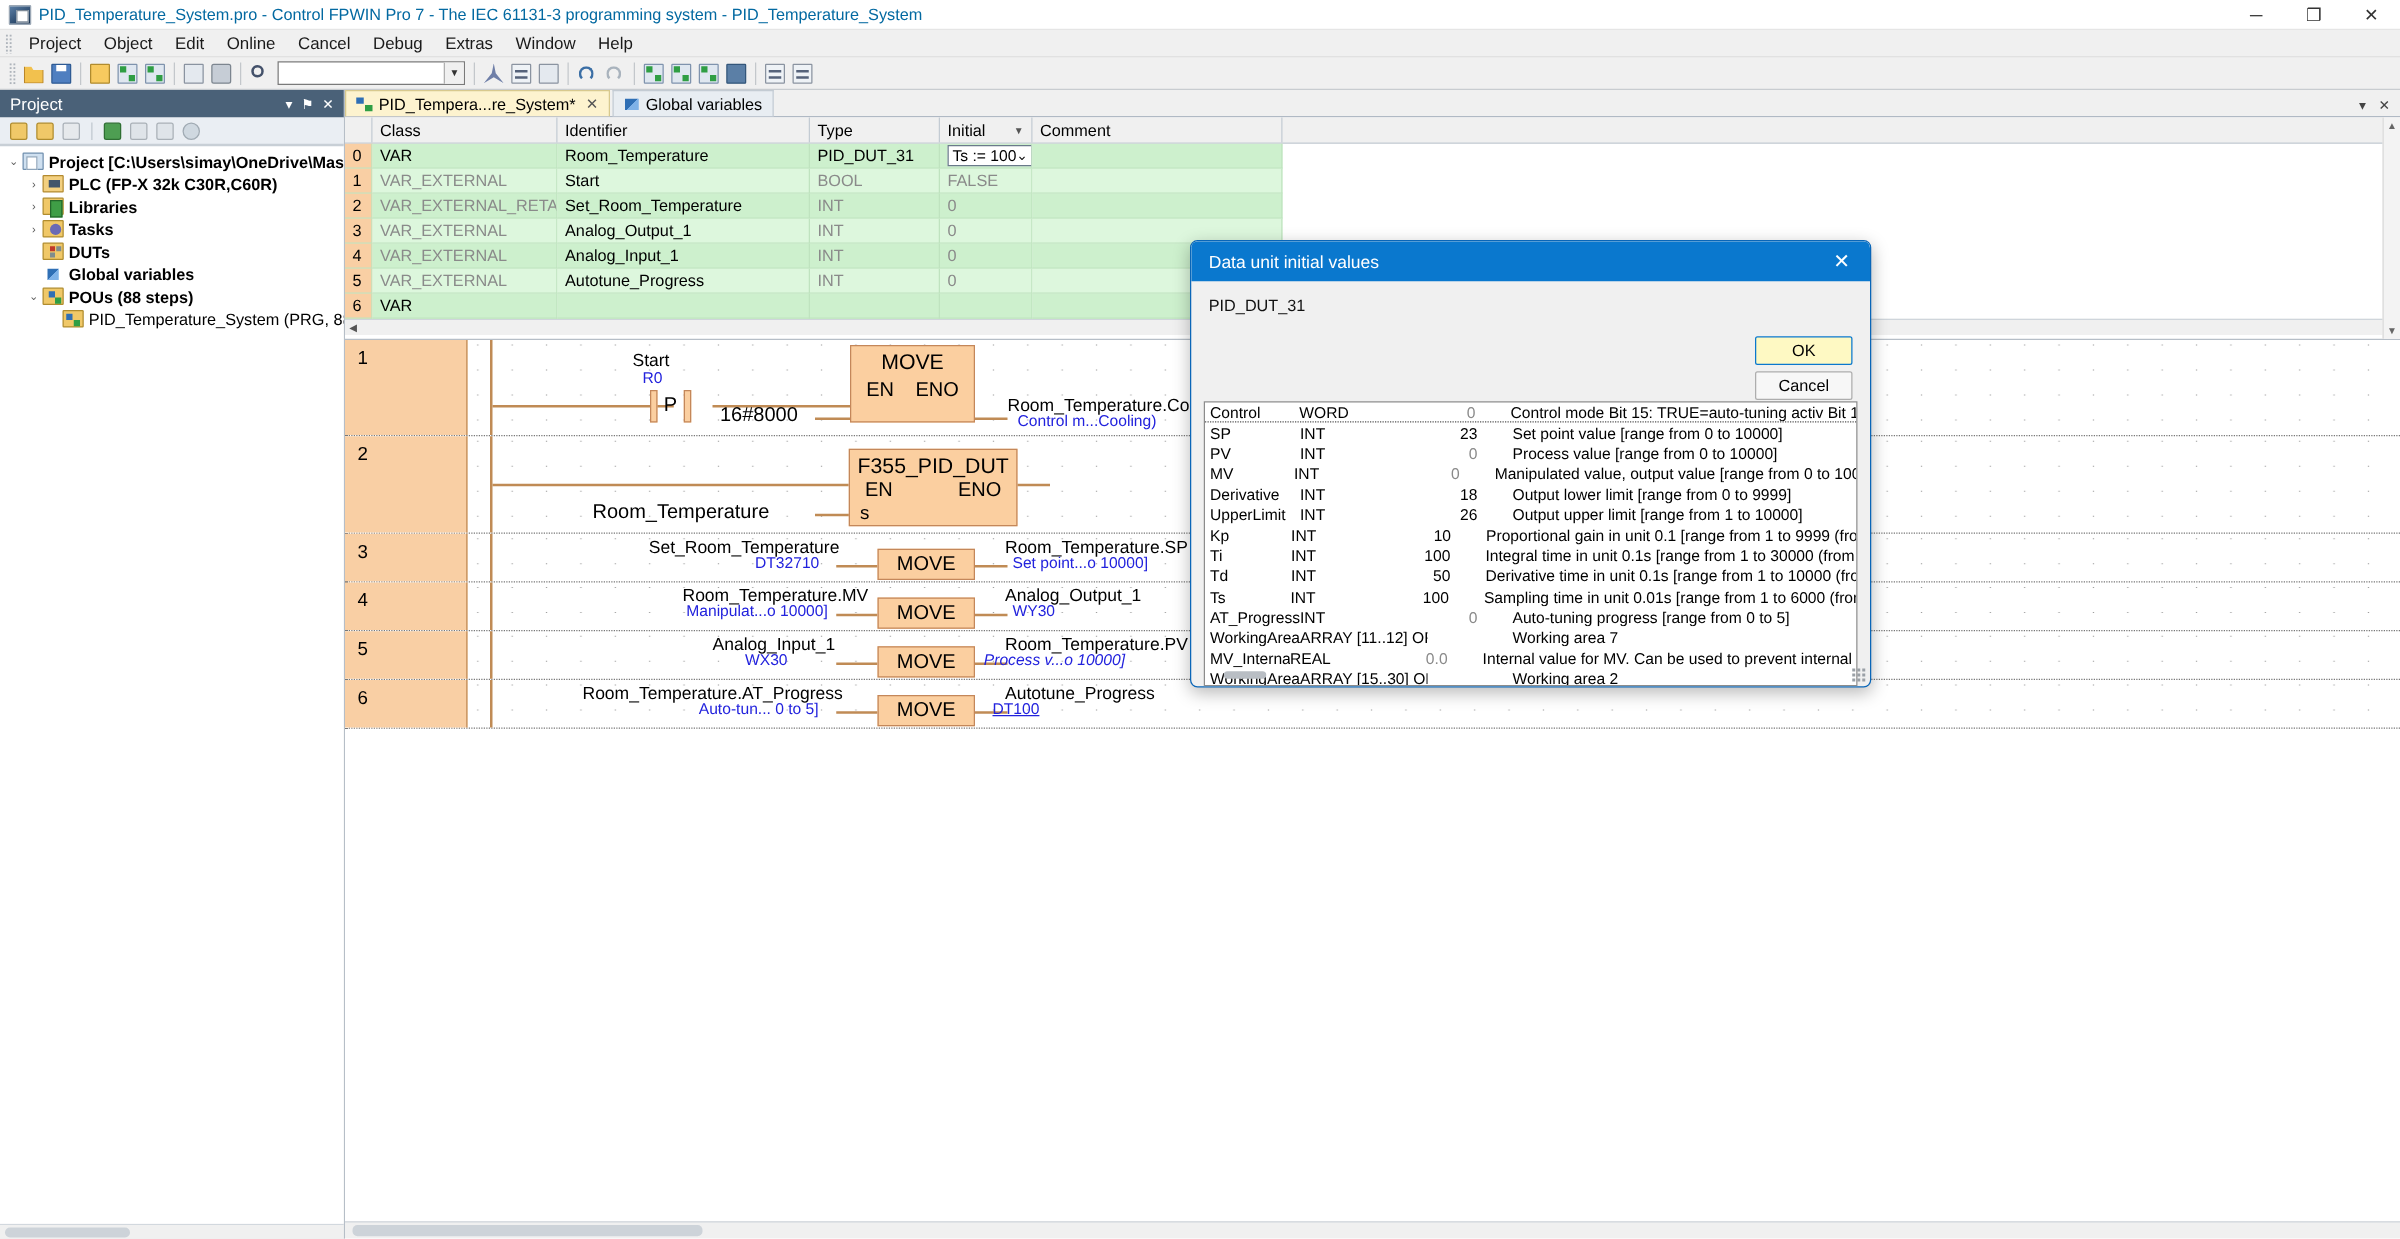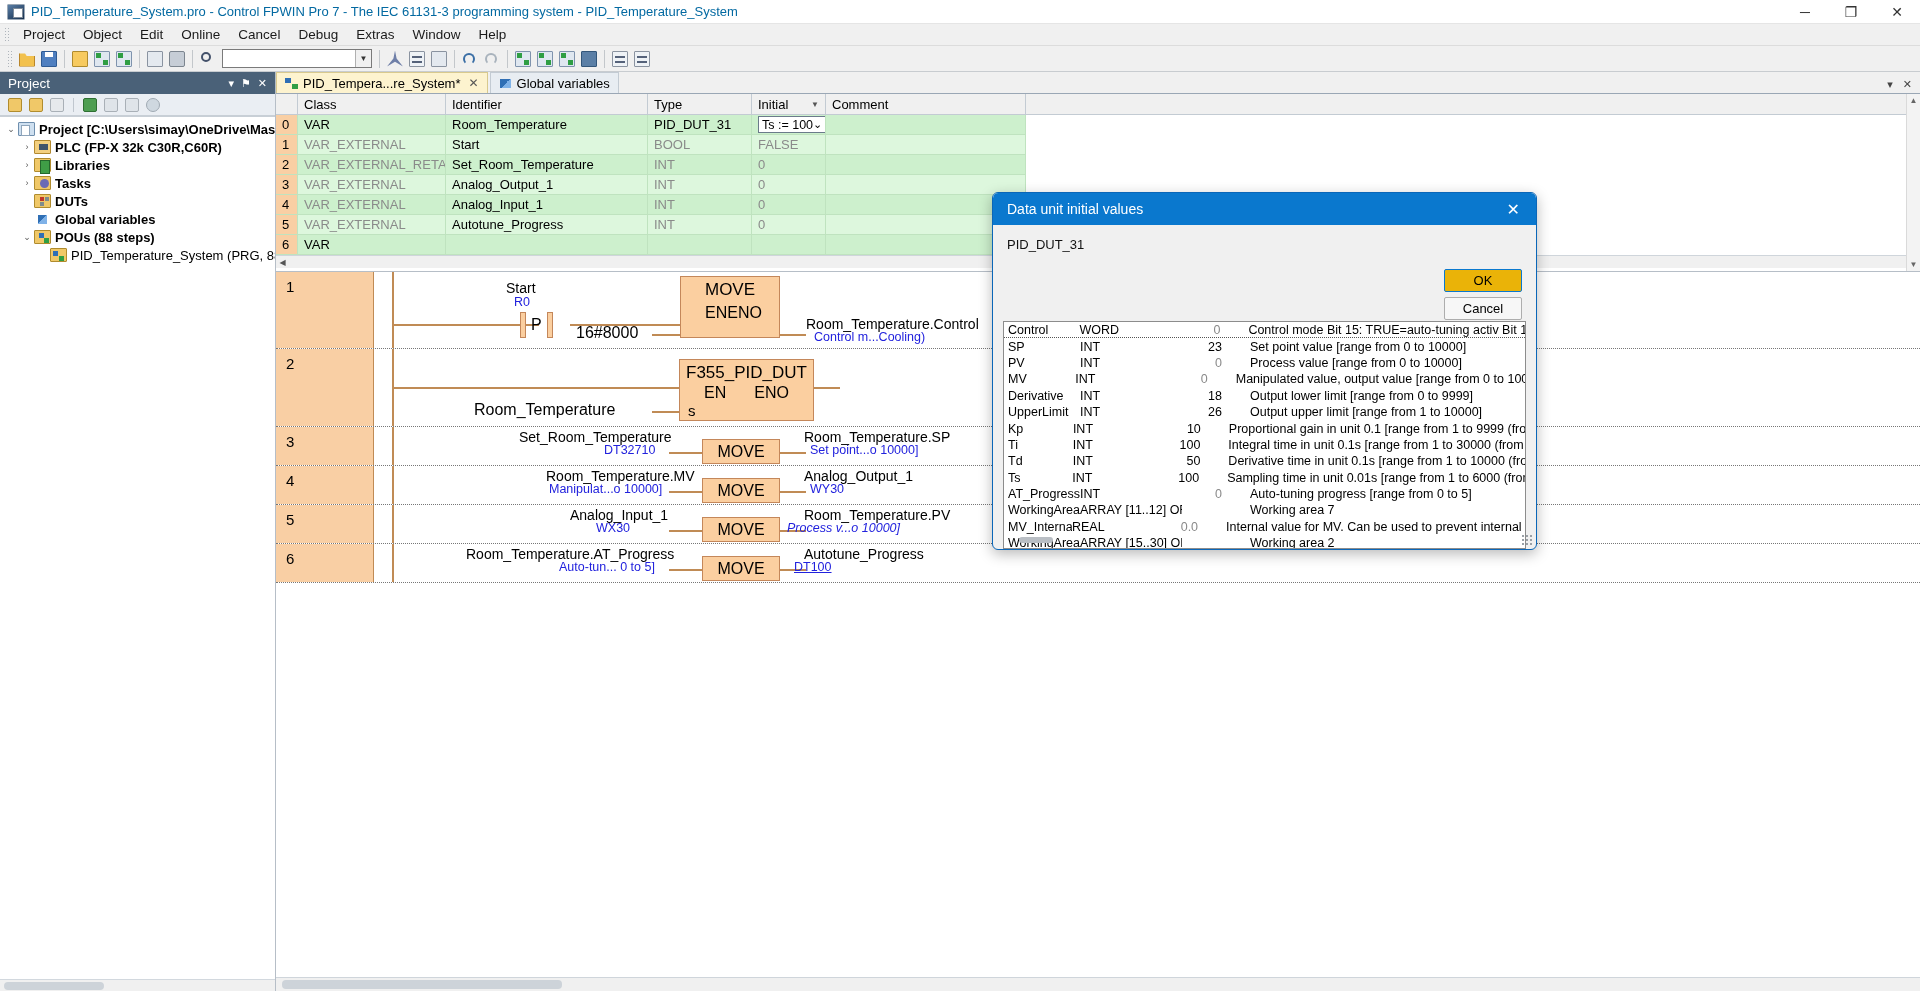--- a/index.html
+++ b/index.html
@@ -187,48 +187,48 @@
     padding:6px 0 0 10px; font-size:15px; color:#000; }
   .rung .canvas { flex:1; position:relative;
     background-image:radial-gradient(#9a9a9a 0.7px, transparent 0.8px);
     background-size:27.5px 20px; background-position:22px 14px; }
   .railL { position:absolute; left:18px; top:0; bottom:0; width:2px; background:#c08b55; }
   .wire { position:absolute; height:2px; background:#c08b55; }
   .lbl { position:absolute; font-size:14px; color:#000; white-space:nowrap; }
   .lblb { position:absolute; font-size:12.5px; color:#2222dd; white-space:nowrap; }
   .fb { position:absolute; background:#fbcfa0; border:1px solid #c4875a; }
   .fb .tt { text-align:center; font-size:17px; padding-top:3px; }
-  .fb .row2 { display:flex; justify-content:space-between; padding:0 24px; font-size:16px; }
+  .fb .row2 { display:flex; justify-content:space-between; padding:0 12px; font-size:16px; }
   .fb .s { padding-left:8px; font-size:15px; }
   .mv { position:absolute; background:#fbcfa0; border:1px solid #c4875a;
     display:flex; align-items:center; justify-content:center; font-size:16px; }
   .contact { position:absolute; display:flex; align-items:center; }
   .contact .bar { width:6px; height:26px; background:#fbcfa0; border:1px solid #c4875a; }
   .contact .p { font-size:16px; padding:0 5px; }
   .ld-hscroll { position:absolute; left:0; right:0; bottom:0; height:14px; background:#f0f0f0;
     border-top:1px solid #cfd5db; display:flex; align-items:center; }
   .ld-hscroll .thumb { height:9px; background:#cdd3d9; border-radius:4px; }
 
   
   .dlg {
-    position:absolute; left:992px; top:192px; width:545px; height:358px;
+    position:absolute; left:952px; top:192px; width:545px; height:358px;
     background:#f0f0f0; border:1px solid #0a66b8; border-radius:6px;
     box-shadow:0 4px 14px rgba(0,0,0,.28); overflow:hidden; z-index:50;
   }
   .dlg-title { height:32px; background:#0a78ce; color:#fff; display:flex;
     align-items:center; padding:0 8px 0 14px; font-size:14px;
     border-top-left-radius:5px; border-top-right-radius:5px;}
   .dlg-title .x { margin-left:auto; font-size:16px; padding:0 8px; }
   .dlg-body { position:relative; height:calc(100% - 32px); padding:12px 14px; }
   .dlg-lbl { font-size:13px; color:#111; margin-bottom:9px; }
   .dlg-val { font-size:13px; color:#111; margin-bottom:12px; }
   .dlg-btn { position:absolute; right:14px; width:78px; height:23px;
     background:#f7f7f7; border:1px solid #adadad; border-radius:2px;
     font-size:13px; display:flex; align-items:center; justify-content:center; }
-  .dlg-btn.ok { top:44px; background:#eab308; border-color:#0a78ce;text-align:center; }
+  .dlg-btn.ok { top:44px; background:#fef9c3; border-color:#0a78ce;text-align:center; }
   .dlg-btn.cancel { top:72px; }
   .dlg-grid { position:absolute; left:10px; top:96px; right:10px; height:228px;
     border:1px solid #8c8c8c; background:#fff; overflow:hidden; font-size:12.5px;}
   .dg-row { display:flex; height:16.4px; align-items:center; }
   .dg-row.first { border-bottom:1px dotted #555; }
   .dg-row .n { width:76px; padding-left:4px; white-space:nowrap; overflow:hidden;}
   .dg-row .t { width:102px; white-space:nowrap; overflow:hidden;}
   .dg-row .v { width:40px; text-align:right; white-space:nowrap; }
   .dg-row .d { padding-left:28px; white-space:nowrap; overflow:hidden; }
   .dg-row .gray { color:#8a8a8a; }

